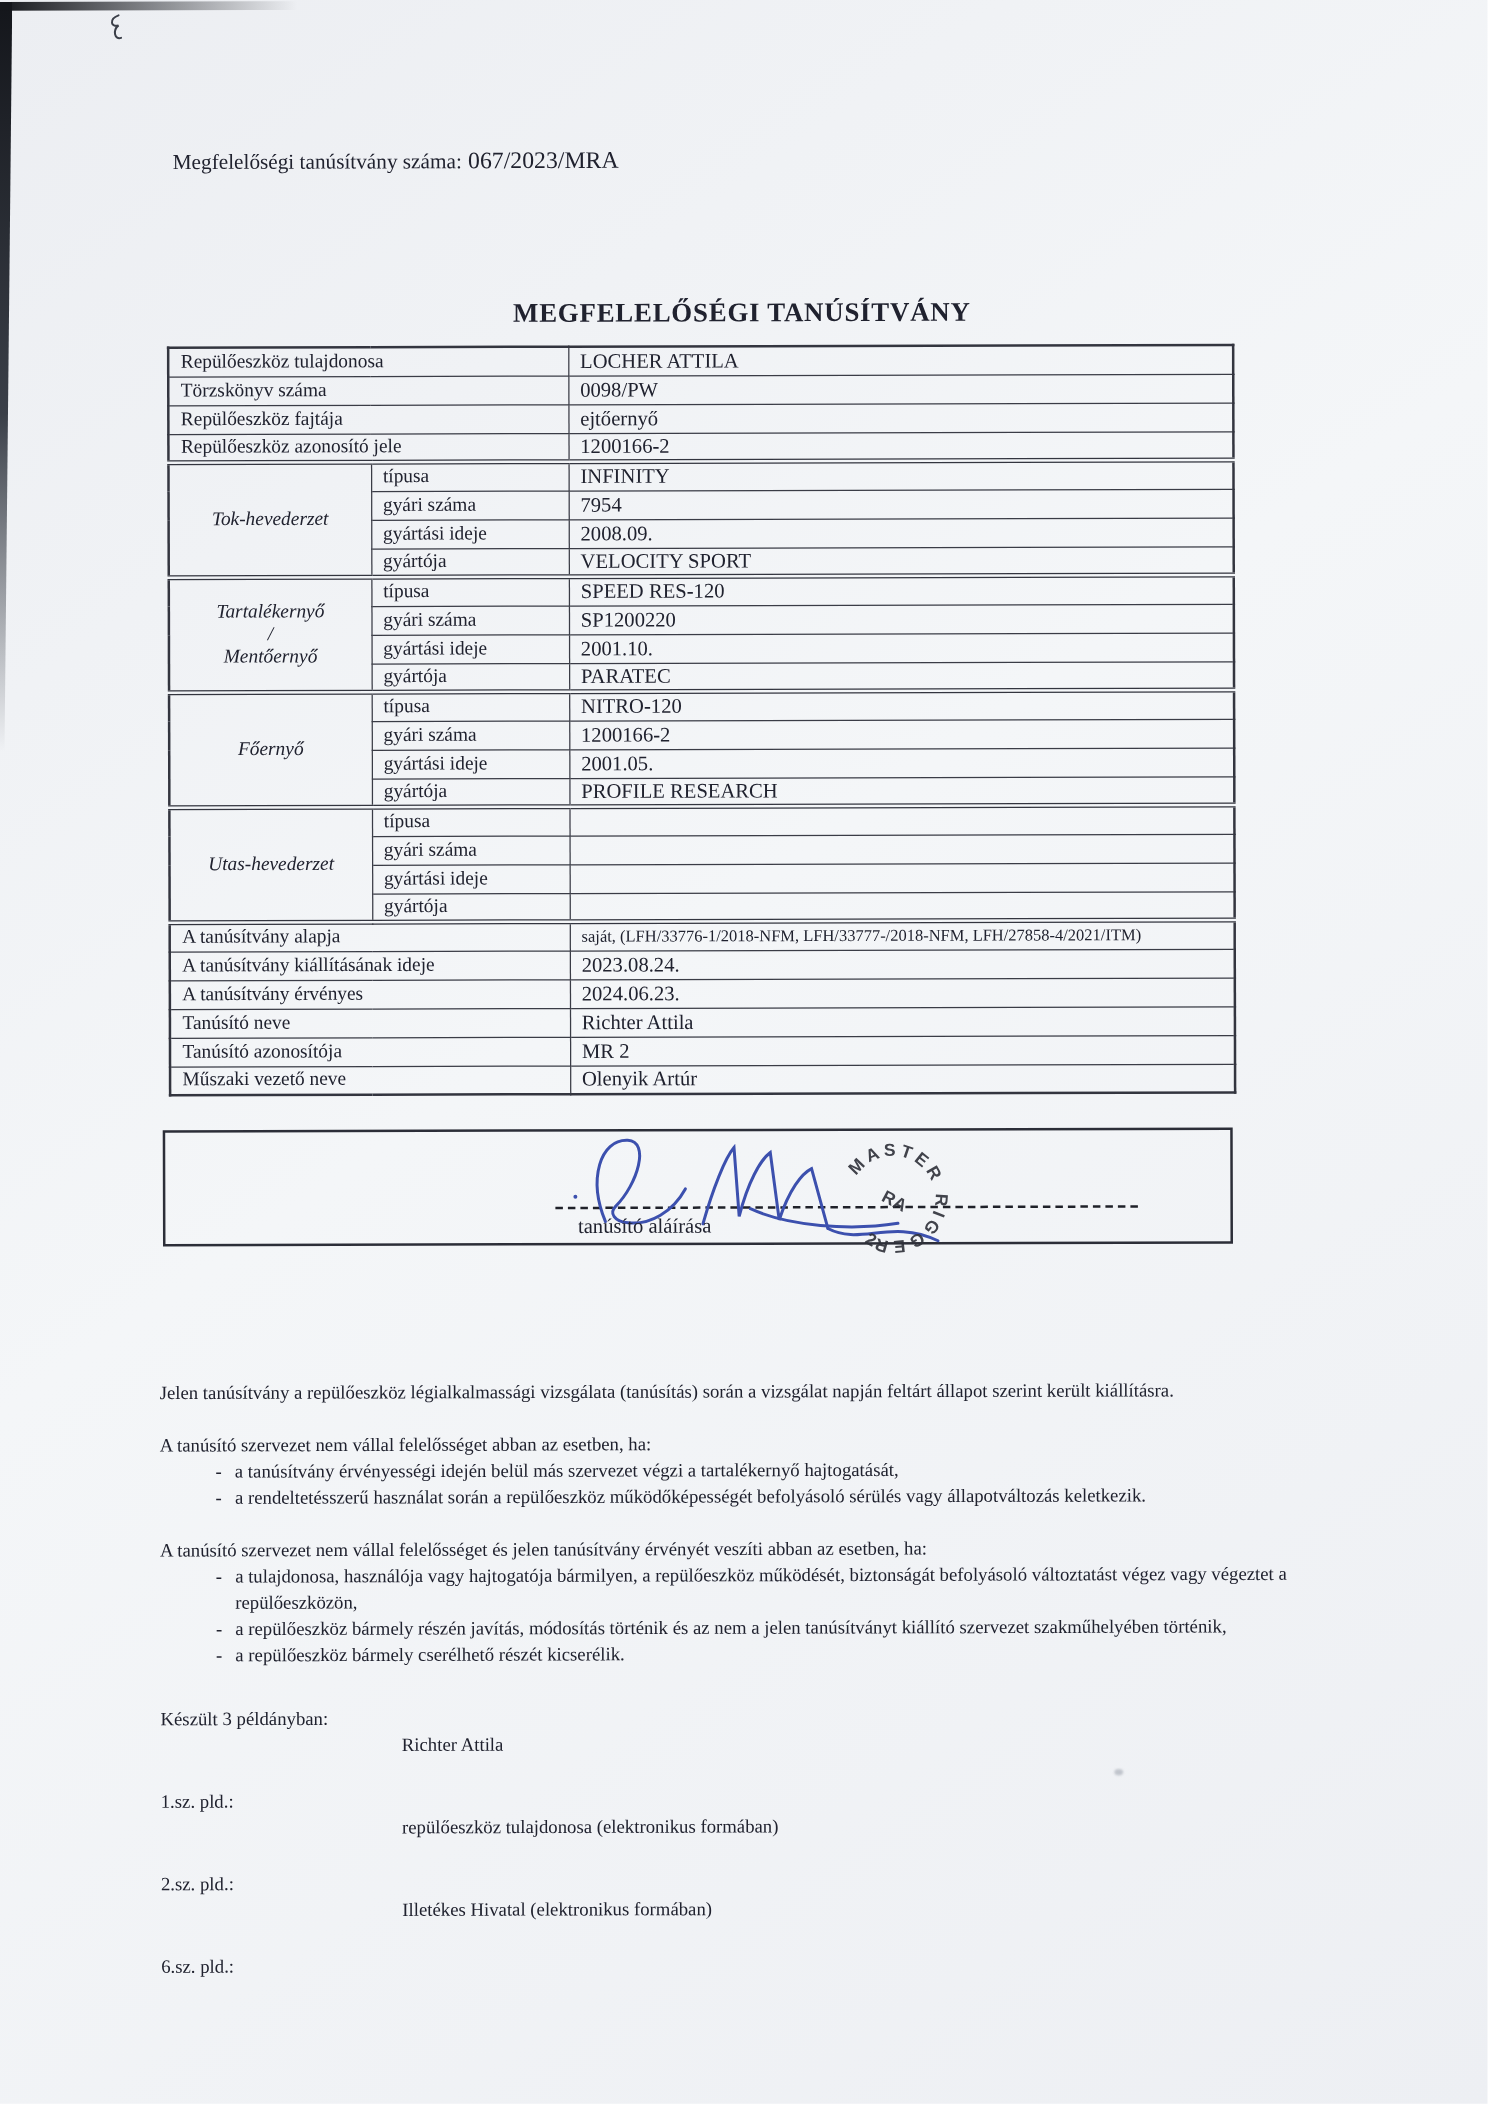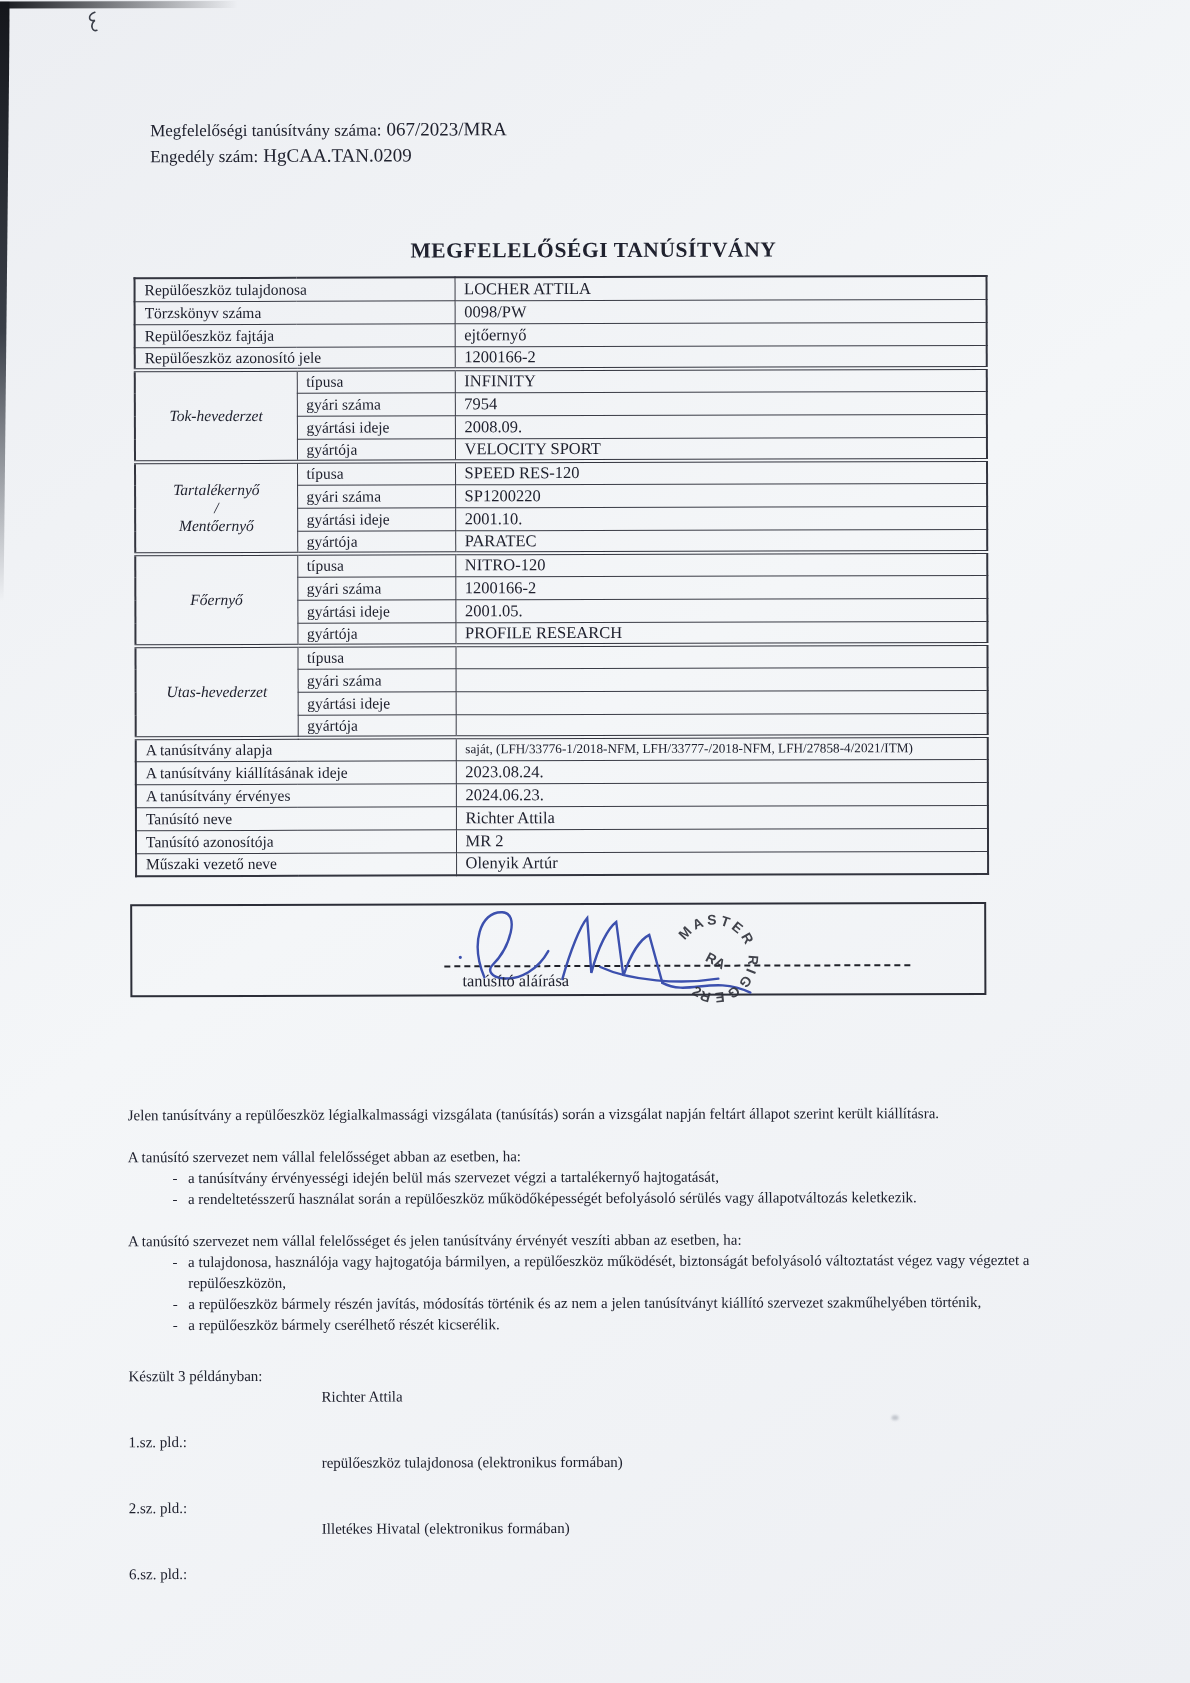--- a/index.html
+++ b/index.html
@@ -19,21 +19,21 @@
     clip-path: polygon(0 0, 100% 0, 35% 100%, 0 100%); }
   .edge-top { position: absolute; left: 0; top: 0; width: 240px; height: 7px;
     background: linear-gradient(to right, #14161b, rgba(20,22,27,0)); }
   .speck { position: absolute; left: 890px; top: 1416px; width: 7px; height: 5px;
     border-radius: 50%; background: #9aa0ab; opacity: .55; filter: blur(1px); }
 
   .penmark { position: absolute; left: 84px; top: 8px; }
 
   
   .header-block { position: absolute; left: 140px; top: 116px; line-height: 25px; }
-  .hline { white-space: nowrap; margin-left: 12px; }
+  .hline { white-space: nowrap; }
   .hlbl { font-size: 17px; }
   .hval { font-size: 19px; margin-left: 5px; }
 
   
   .title { position: absolute; left: 0; top: 238px; width: 100%; text-align: center;
     font-size: 21.5px; font-weight: bold; letter-spacing: 0.6px; }
 
   
   table.doc { position: absolute; left: 135px; top: 276px; width: 852px;
     border-collapse: collapse; table-layout: fixed; }
@@ -78,23 +78,20 @@
   <div class="edge-top"></div>
   <div class="speck"></div>
 
   <svg class="penmark" width="22" height="28" viewBox="0 0 22 28">
     <path d="M 13,3 C 5,6 7,13 13,11 C 8,15 10,23 15,21" fill="none" stroke="#3b3f49" stroke-width="1.6" stroke-linecap="round"></path>
   </svg>
 
   <div class="header-block">
     <div class="hline">
       <span class="hlbl">Megfelelőségi tanúsítvány száma:</span><span class="hval">067/2023/MRA</span>
-    </div>
-    <div class="hline">
-      <span class="hlbl">Engedély szám:</span><span class="hval">HgCAA.TAN.0209</span>
     </div>
   </div>
 
   <div class="title">MEGFELELŐSÉGI TANÚSÍTVÁNY</div>
 
   <table class="doc">
     <colgroup>
         <col style="width:162px">
         <col style="width:158px">
         <col style="width:532px">

